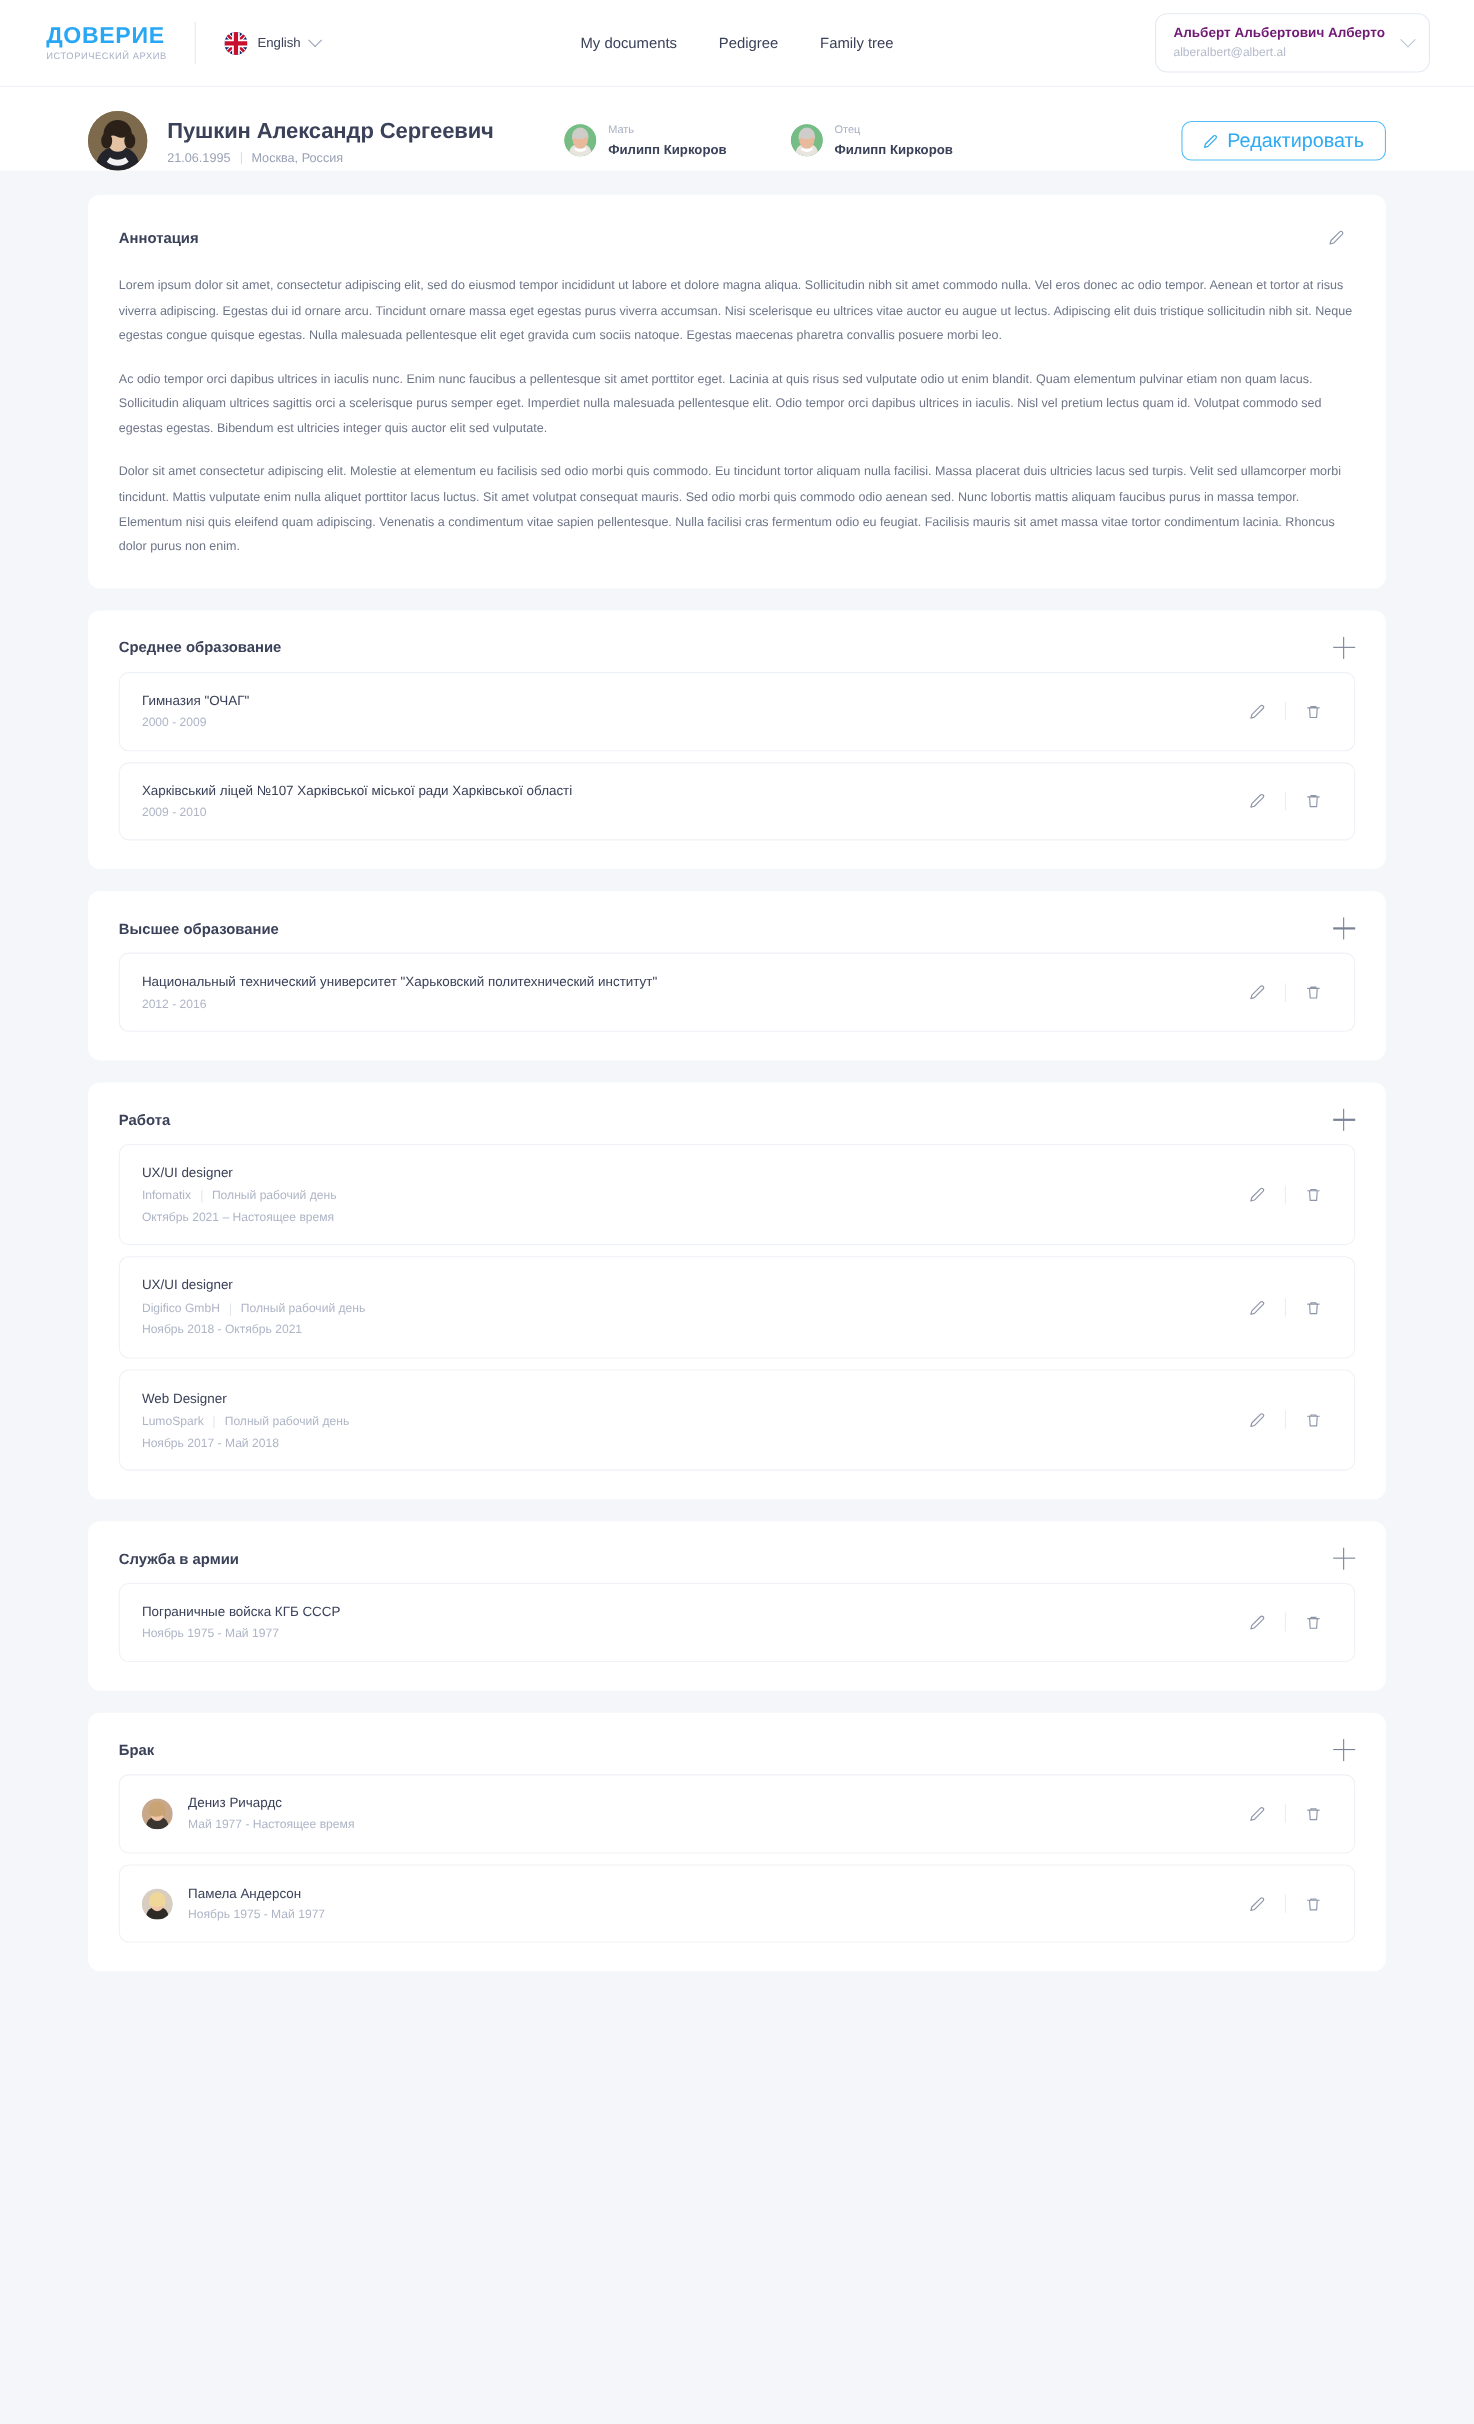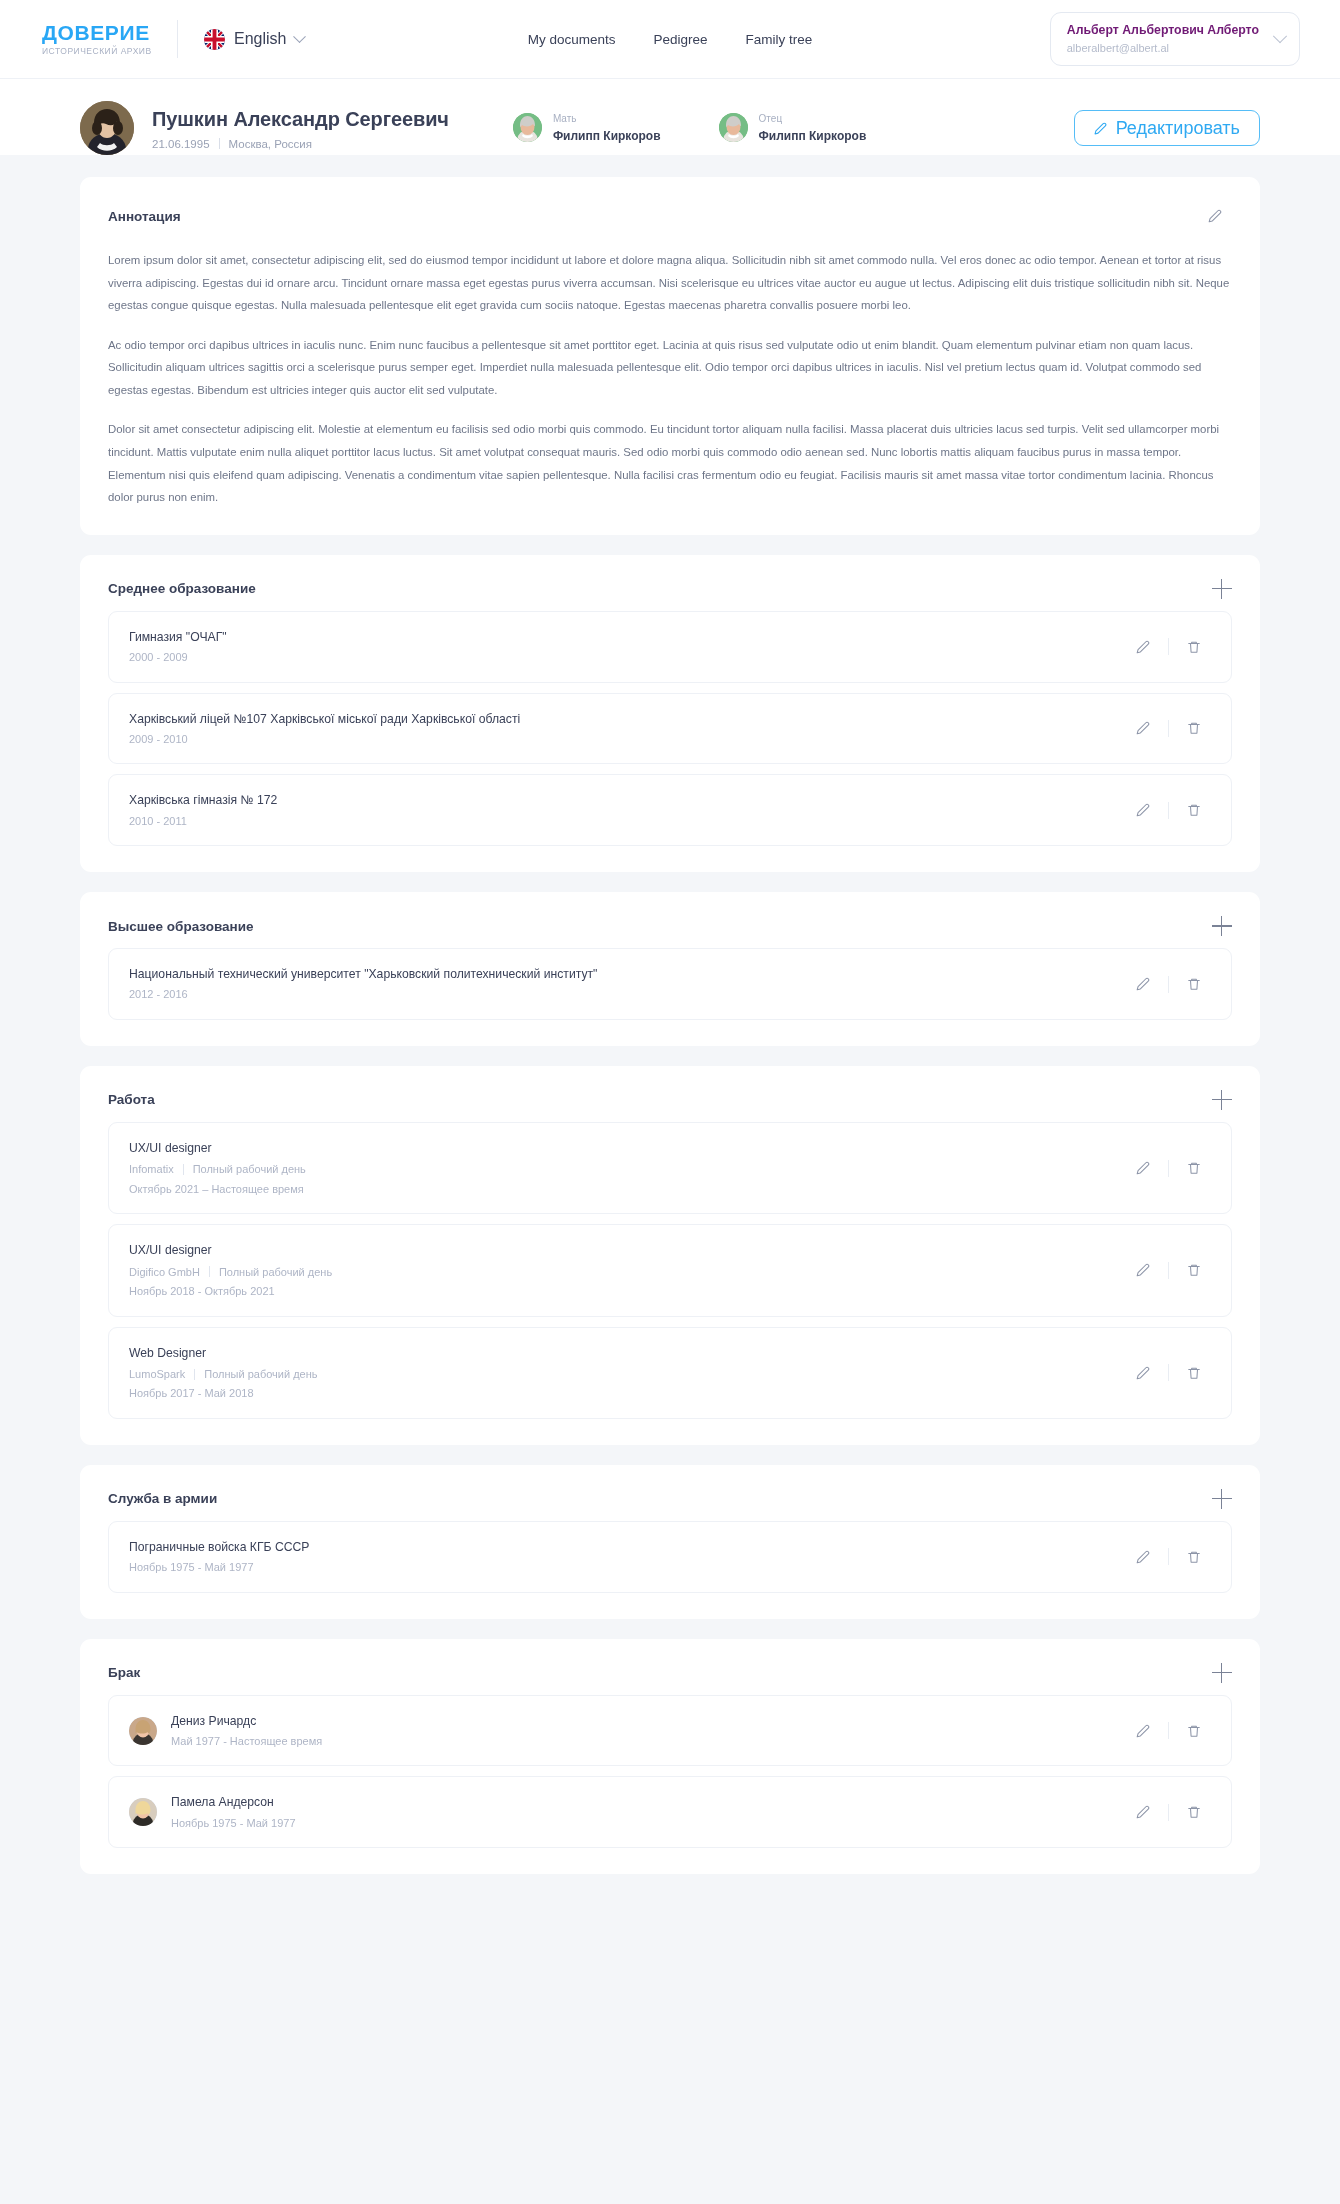--- a/index.html
+++ b/index.html
@@ -55,21 +55,21 @@
     gap: 9px;
     cursor: pointer;
   }
   .flag {
     width: 21px; height: 21px;
     border-radius: 50%;
     overflow: hidden;
     flex: 0 0 auto;
     display: block;
   }
-  .lang-label { font-size: 16px; color: #3a4158; }
+  .lang-label { font-size: 12px; color: #3a4158; }
   .chev {
     width: 9px; height: 9px;
     border-right: 1.4px solid #9aa3b8;
     border-bottom: 1.4px solid #9aa3b8;
     transform: rotate(45deg) translate(-2px,-2px);
   }
   .nav {
     position: absolute;
     left: 50%;
     transform: translateX(-50%);
@@ -426,43 +426,20 @@
               <span class="act-sep"></span>
               <span class="icon-btn">
                 <span>
                   <svg width="14" height="14" viewBox="0 0 24 24" fill="none" stroke="#8d95a8" stroke-width="1.8" stroke-linecap="round" stroke-linejoin="round">
                     <path d="M3 6h18M8 6V4h8v2M6 6l1 15h10l1-15"></path>
                   </svg>
                 </span>
               </span>
             </div>
           </div>
-          <div class="entry">
-            <div class="entry-main">
-              <div class="entry-title">Харківська гімназія № 172</div>
-              <div class="entry-sub2">2010 - 2011</div>
-            </div>
-            <div class="entry-actions">
-              <span class="icon-btn">
-                <span>
-                  <svg width="14" height="14" viewBox="0 0 24 24" fill="none" stroke="#8d95a8" stroke-width="1.8" stroke-linecap="round" stroke-linejoin="round">
-                    <path d="M17 3a2.8 2.8 0 1 1 4 4L7.5 20.5 2 22l1.5-5.5z"></path>
-                  </svg>
-                </span>
-              </span>
-              <span class="act-sep"></span>
-              <span class="icon-btn">
-                <span>
-                  <svg width="14" height="14" viewBox="0 0 24 24" fill="none" stroke="#8d95a8" stroke-width="1.8" stroke-linecap="round" stroke-linejoin="round">
-                    <path d="M3 6h18M8 6V4h8v2M6 6l1 15h10l1-15"></path>
-                  </svg>
-                </span>
-              </span>
-            </div>
-          </div>
         </div>
       </div>
       <div class="card">
         <div class="card-head">
           <div class="card-title">Высшее образование</div>
           <span class="plus"></span>
         </div>
         <div class="entries">
           <div class="entry">
             <div class="entry-main">

